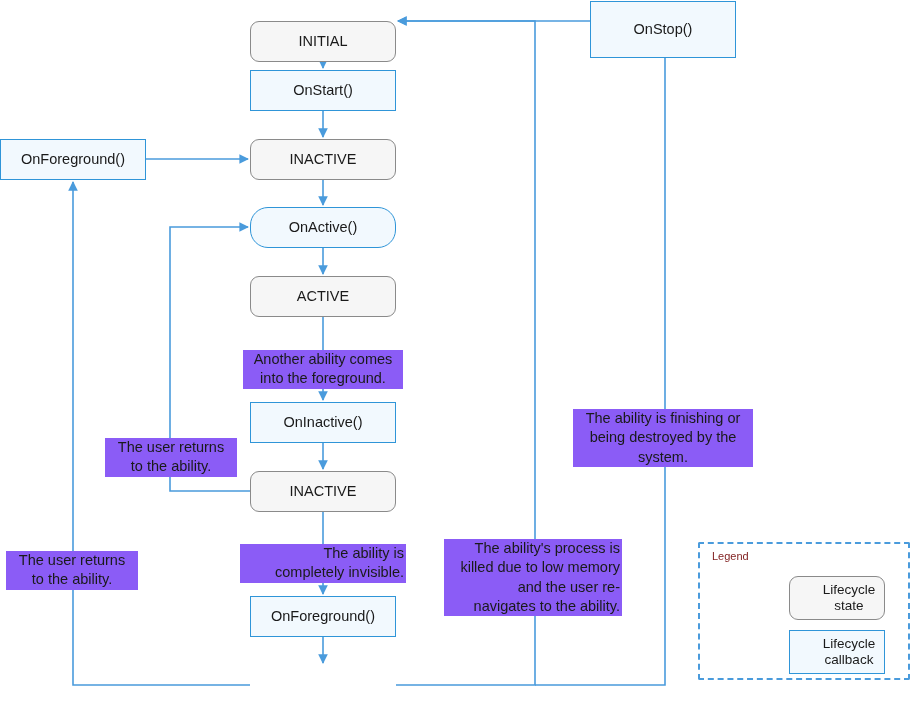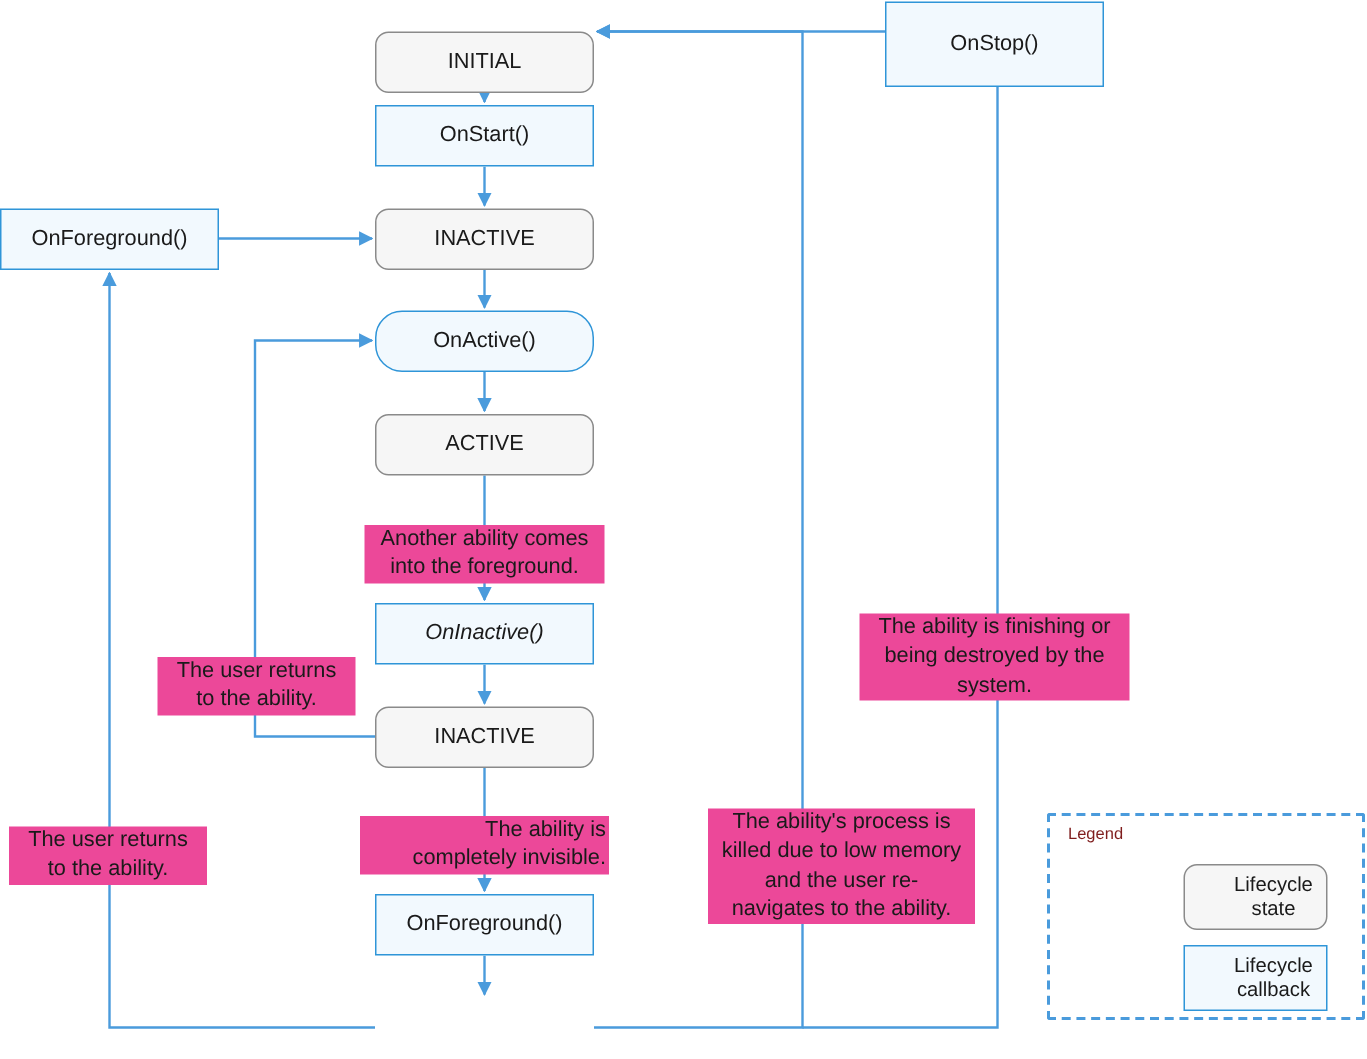--- a/index.html
+++ b/index.html
@@ -44,26 +44,26 @@
   .callback-node {
     background: #f2f9fe;
     border: 1.3px solid #2f95d8;
     border-radius: 0px;
   }
   .edge-label {
     position: absolute;
     font-size: 14.5px;
     color: #1a1a1a;
     line-height: 1.33;
-    background: #ec4899;
+    background: #8b5cf6;
     padding: 0 2px;
     box-sizing: border-box;
   }
   .lbl-center { text-align: center; }
-  .lbl-left { text-align: center; margin-left: 28px; }
+  .lbl-left { text-align: right; }
   .legend-box {
     position: absolute;
     box-sizing: border-box;
     border: 2px dashed #4a9bdc;
     background: transparent;
     border-radius: 2px;
   }
   .legend-title {
     position: absolute;
     font-size: 11px;
@@ -130,21 +130,21 @@
   <div class="node state-node" style="left:250px;top:1px;width:146px;height:41px;margin-top:20px;">INITIAL</div>
 
   <div class="node callback-node" style="left:250px;top:70px;width:146px;height:41px;">OnStart()</div>
 
   <div class="node state-node" style="left:250px;top:139px;width:146px;height:41px;">INACTIVE</div>
 
   <div class="node callback-node" style="left:250px;top:207px;width:146px;height:41px;border-radius:18px;">OnActive()</div>
 
   <div class="node state-node" style="left:250px;top:276px;width:146px;height:41px;">ACTIVE</div>
 
-  <div class="node callback-node" style="left:250px;top:402px;width:146px;height:41px;font-style:italic;">OnInactive()</div>
+  <div class="node callback-node" style="left:250px;top:402px;width:146px;height:41px;">OnInactive()</div>
 
   <div class="node state-node" style="left:250px;top:471px;width:146px;height:41px;">INACTIVE</div>
 
   <div class="node callback-node" style="left:250px;top:596px;width:146px;height:41px;">OnForeground()</div>
 
 
   <div class="node callback-node" style="left:0px;top:139px;width:146px;height:41px;">OnForeground()</div>
 
   <div class="node callback-node" style="left:590px;top:1px;width:146px;height:57px;">OnStop()</div>
 

